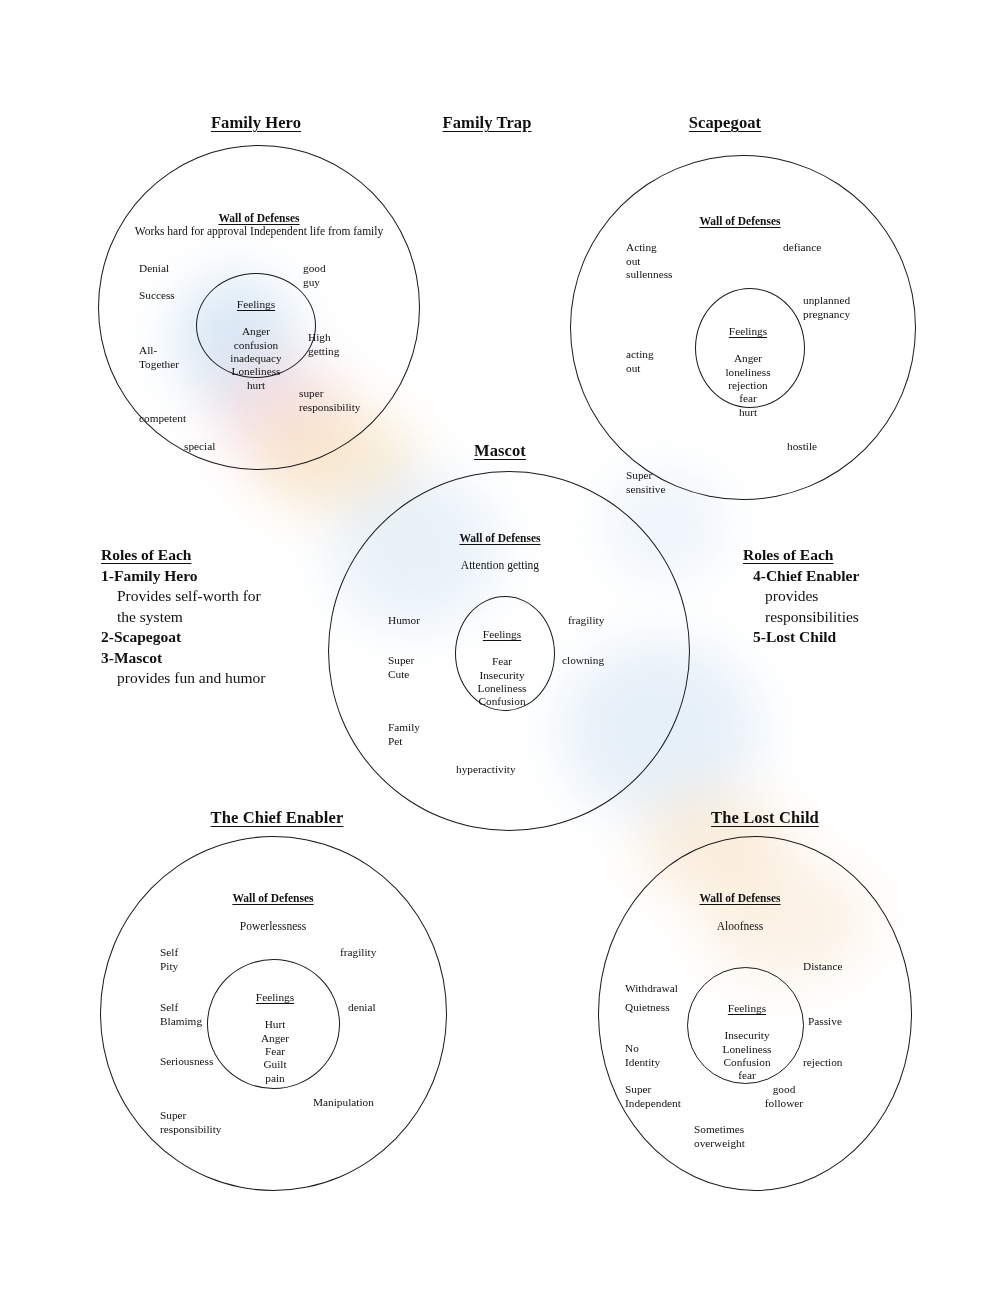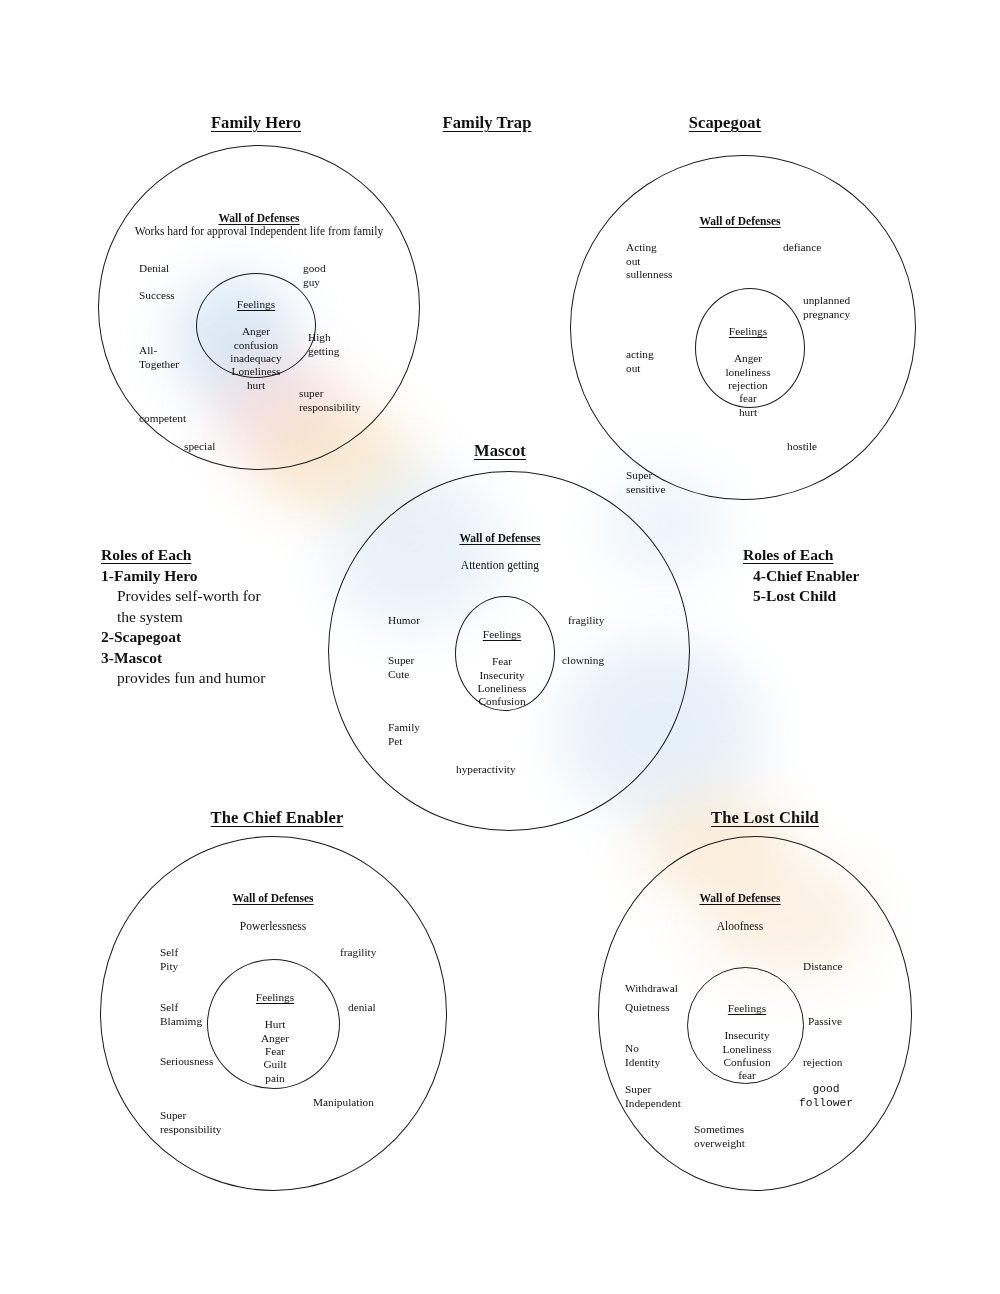--- a/index.html
+++ b/index.html
@@ -270,21 +270,21 @@
 
     <div class="trait" style="left:625px;top:982px;">Withdrawal</div>
     <div class="trait" style="left:625px;top:1001px;">Quietness</div>
     <div class="trait" style="left:625px;top:1042px;">No
 Identity</div>
     <div class="trait" style="left:625px;top:1083px;">Super
 Independent</div>
     <div class="trait" style="left:803px;top:960px;">Distance</div>
     <div class="trait" style="left:808px;top:1015px;">Passive</div>
     <div class="trait" style="left:803px;top:1056px;">rejection</div>
-    <div class="trait c" style="left:826px;top:1083px;font-family:Liberation Mono, monospace;">good
+    <div class="trait c" style="left:784px;top:1083px;">good
 follower</div>
     <div class="trait" style="left:694px;top:1123px;">Sometimes overweight</div>
   </div>
 
   <div class="roles roles-left" style="left:101px;top:545px;width:230px;">
     <span class="roles-title">Roles of Each</span>
 
     <span class="role-name">1-Family Hero</span>
     <span class="role-desc" style="white-space:pre-line;">Provides self-worth for
 the system</span>
@@ -292,17 +292,19 @@
     <span class="role-name">2-Scapegoat</span>
 
     <span class="role-name">3-Mascot</span>
     <span class="role-desc" style="white-space:pre-line;">provides fun and humor</span>
   </div>
 
   <div class="roles roles-right" style="left:725px;top:545px;width:240px;">
     <span class="roles-title">Roles of Each</span>
 
     <span class="role-name">4-Chief Enabler</span>
+    <span class="role-desc" style="white-space:pre-line;">provides
+responsibilities</span>
 
     <span class="role-name">5-Lost Child</span>
   </div>
 
 </div>
 
 </body></html>

